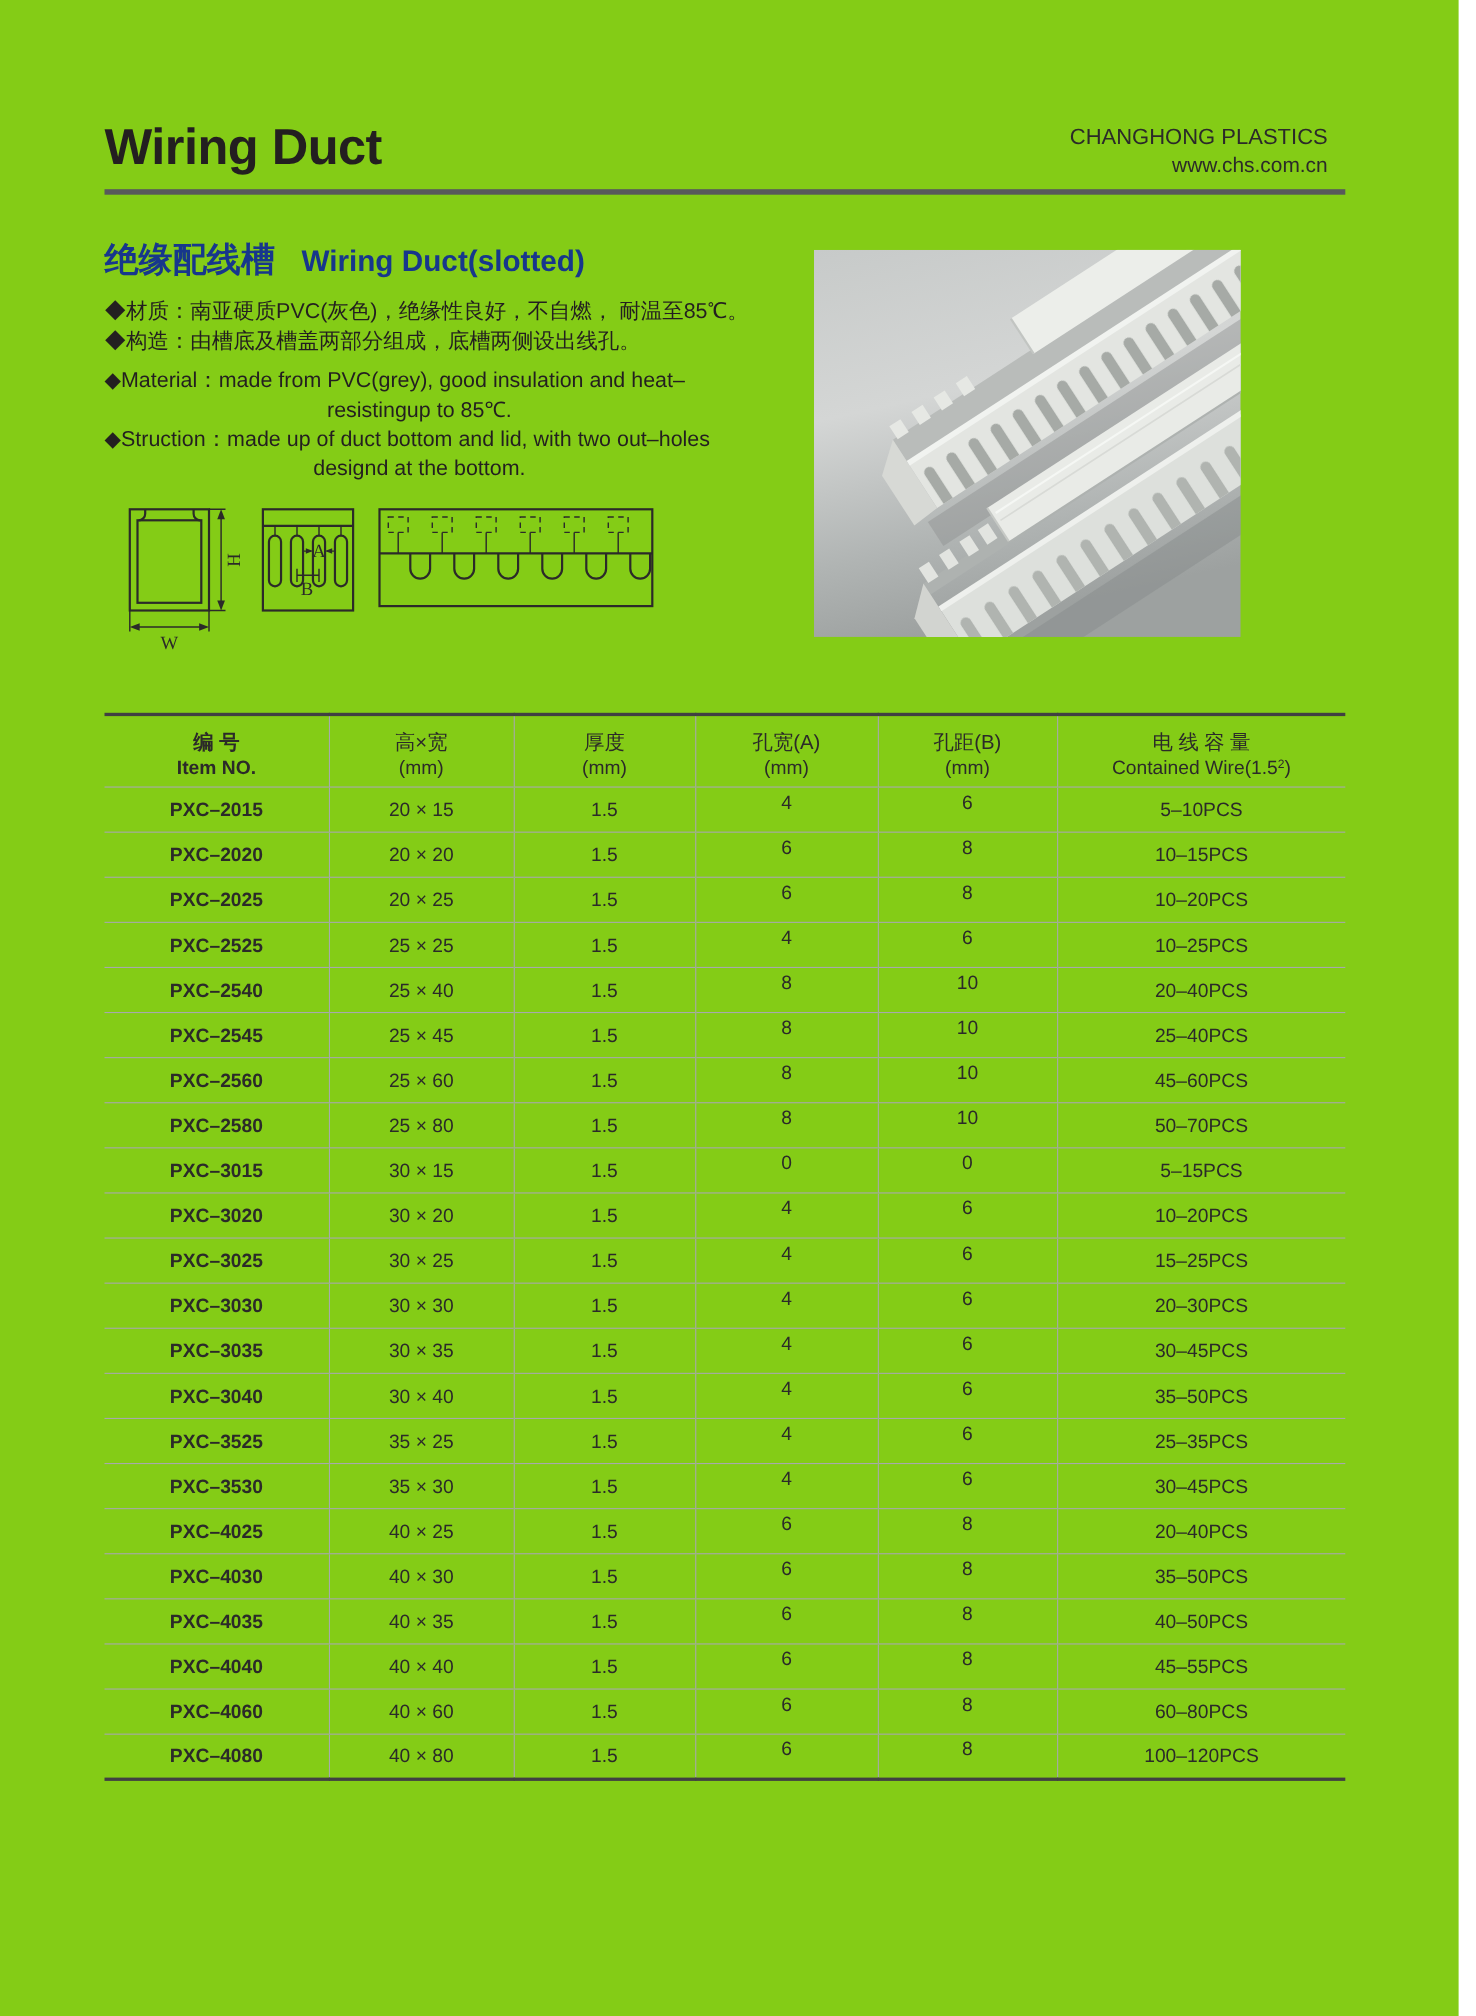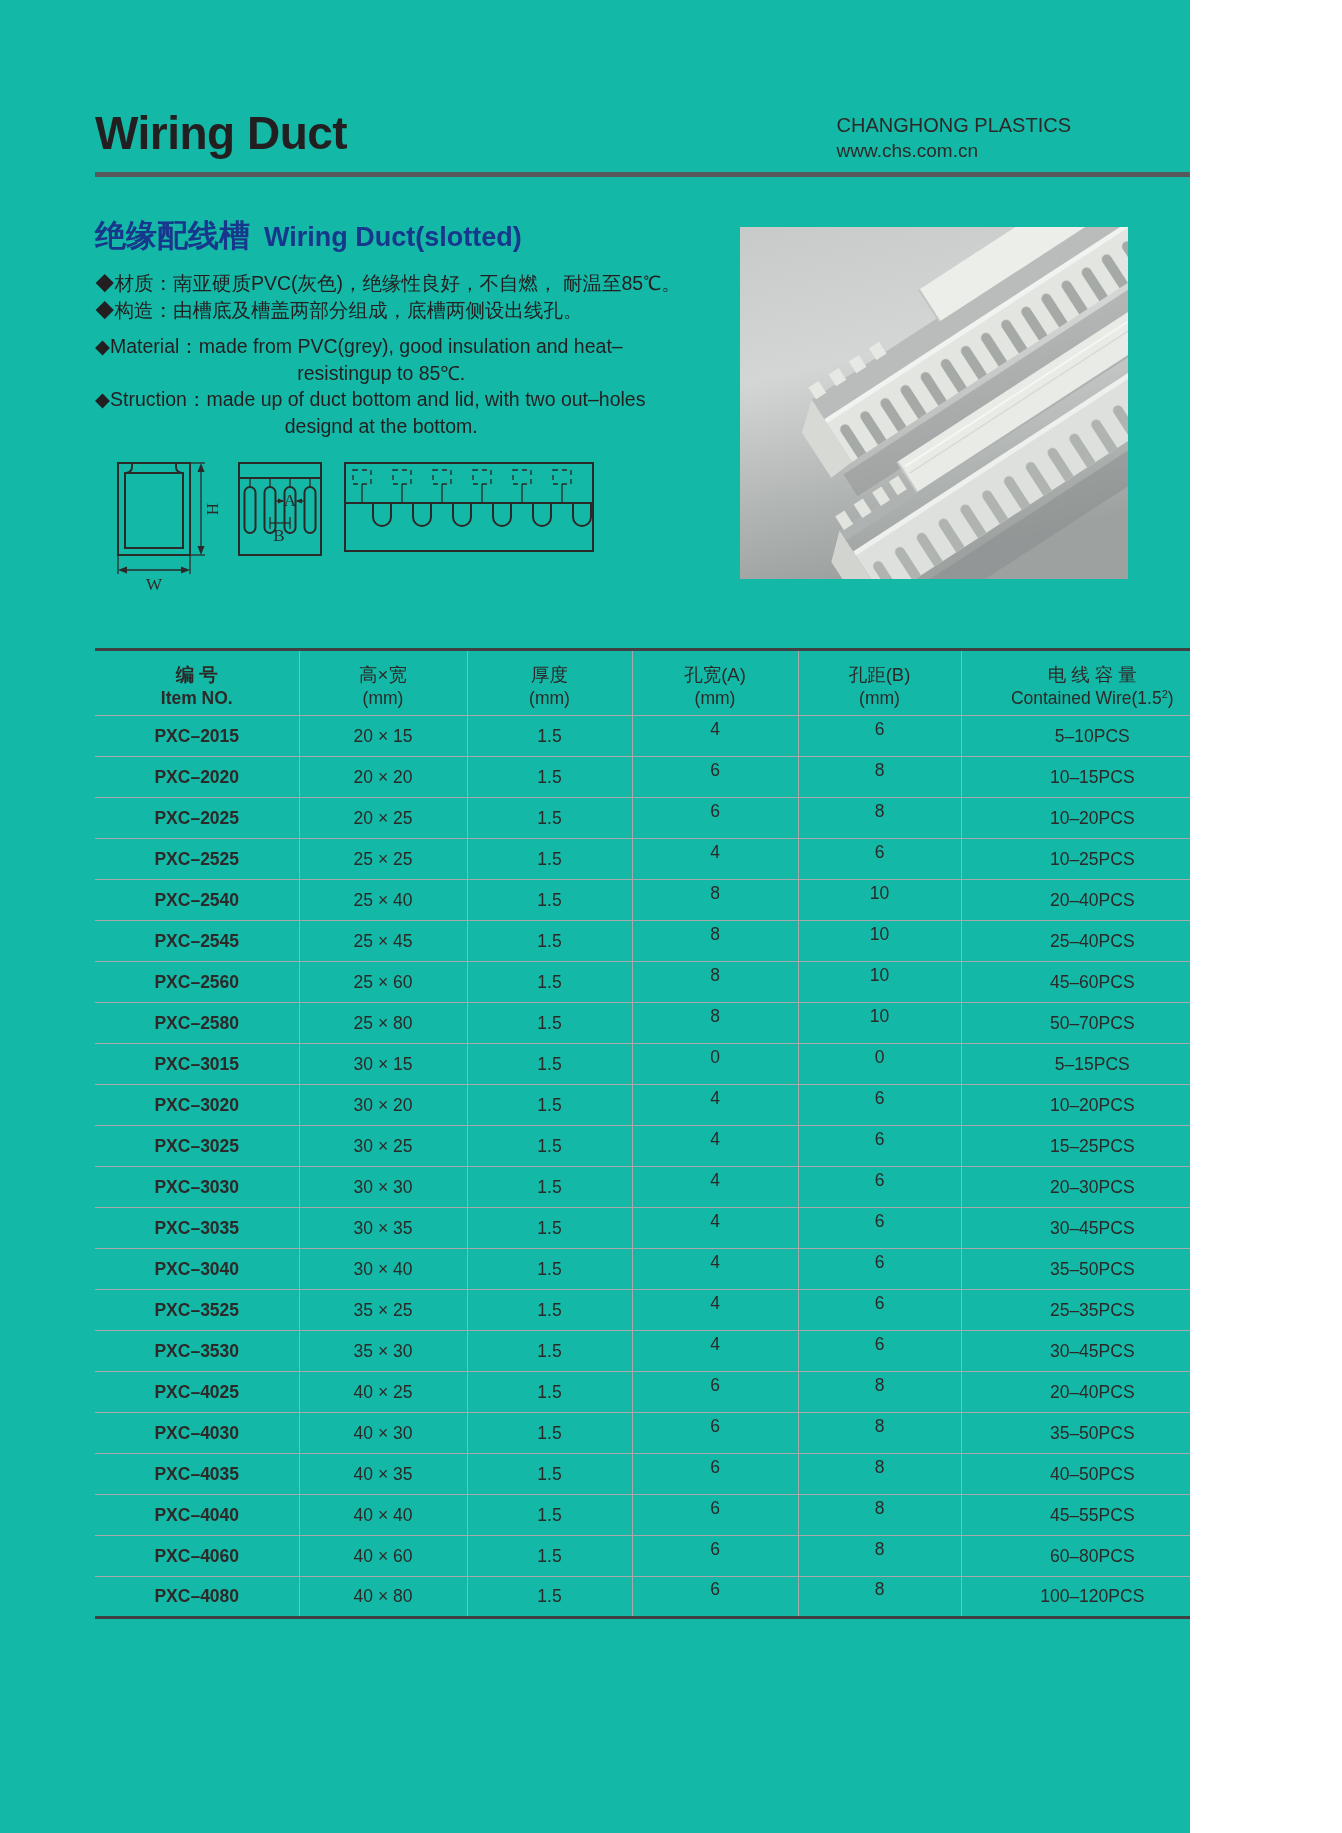--- a/index.html
+++ b/index.html
@@ -1,32 +1,32 @@
 <!DOCTYPE html>
 <html><head>
 <meta charset="utf-8">
 <style>
   * { margin:0; padding:0; box-sizing:border-box; }
   html,body { background:#ffffff; }
   .page {
-    position:relative; width:1190px; height:1833px; background:#14b8a6;
+    position:relative; width:1326px; height:1833px; background:#84cc16;
     font-family:"Liberation Sans", sans-serif; color:#231f20; overflow:hidden;
   }
   
   .page-title {
     position:absolute; left:95px; top:106px;
     font-size:46px; font-weight:bold; letter-spacing:-0.5px; color:#231f20;
   }
-  .brand { position:absolute; right:119px; top:112px; text-align:left; line-height:26px; }
+  .brand { position:absolute; right:119px; top:112px; text-align:right; line-height:26px; }
   .brand .company { font-size:20px; color:#2b2a29; }
   .brand .website { font-size:19px; color:#2b2a29; }
   .header-rule { position:absolute; left:95px; top:172px; width:1128px; height:5px; background:#58595b; }
 
   
-  .section-title { position:absolute; left:95px; top:215px; display:flex; align-items:baseline; gap:14px; }
+  .section-title { position:absolute; left:95px; top:215px; display:flex; align-items:baseline; gap:24px; }
   .section-title .zh { font-size:31px; font-weight:bold; color:#17378c; }
   .section-title .en { font-size:27px; font-weight:bold; color:#17378c; }
 
   .bullets-zh { position:absolute; left:95px; top:270px; font-size:19.5px; line-height:27px; }
   .bullets-en { position:absolute; left:95px; top:333px; font-size:19.5px; line-height:26.5px; }
   .bullet { padding-left:22px; text-indent:-22px; white-space:nowrap; }
   .bullet.cont { padding-left:22px; text-indent:0;text-align:center; }
 
   
   .diagrams { position:absolute; left:95px; top:455px; width:645px; height:145px; }

